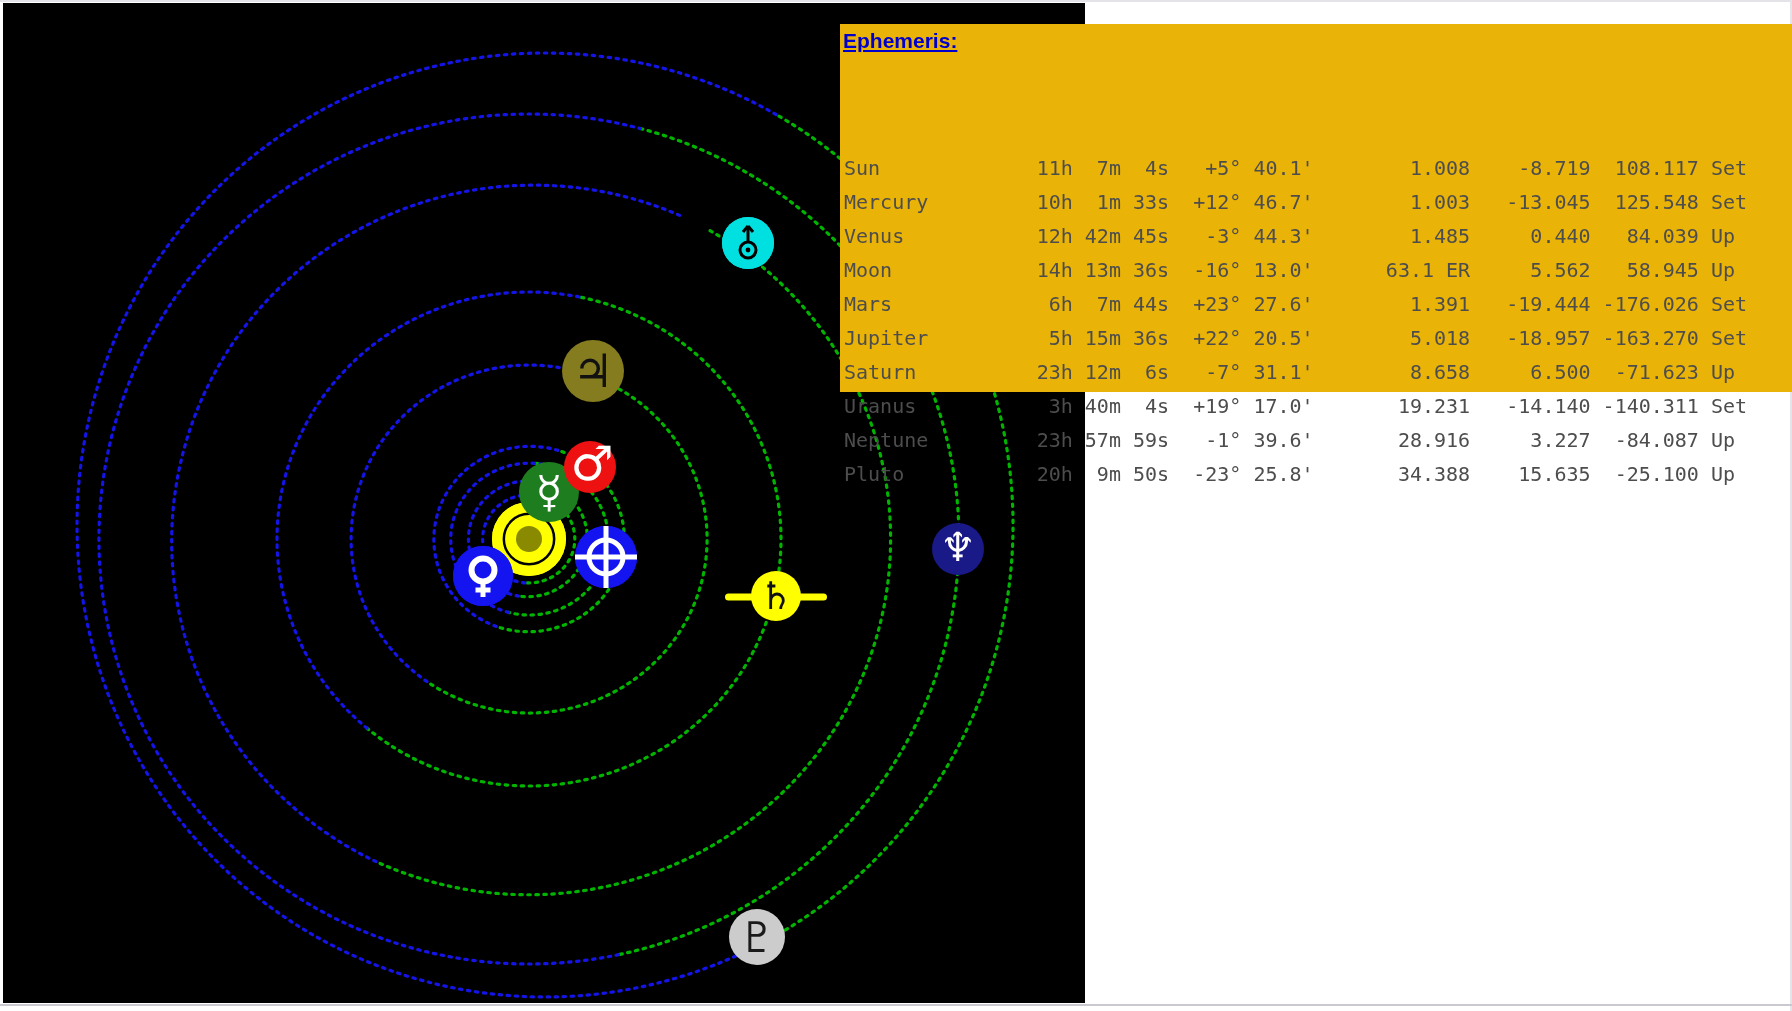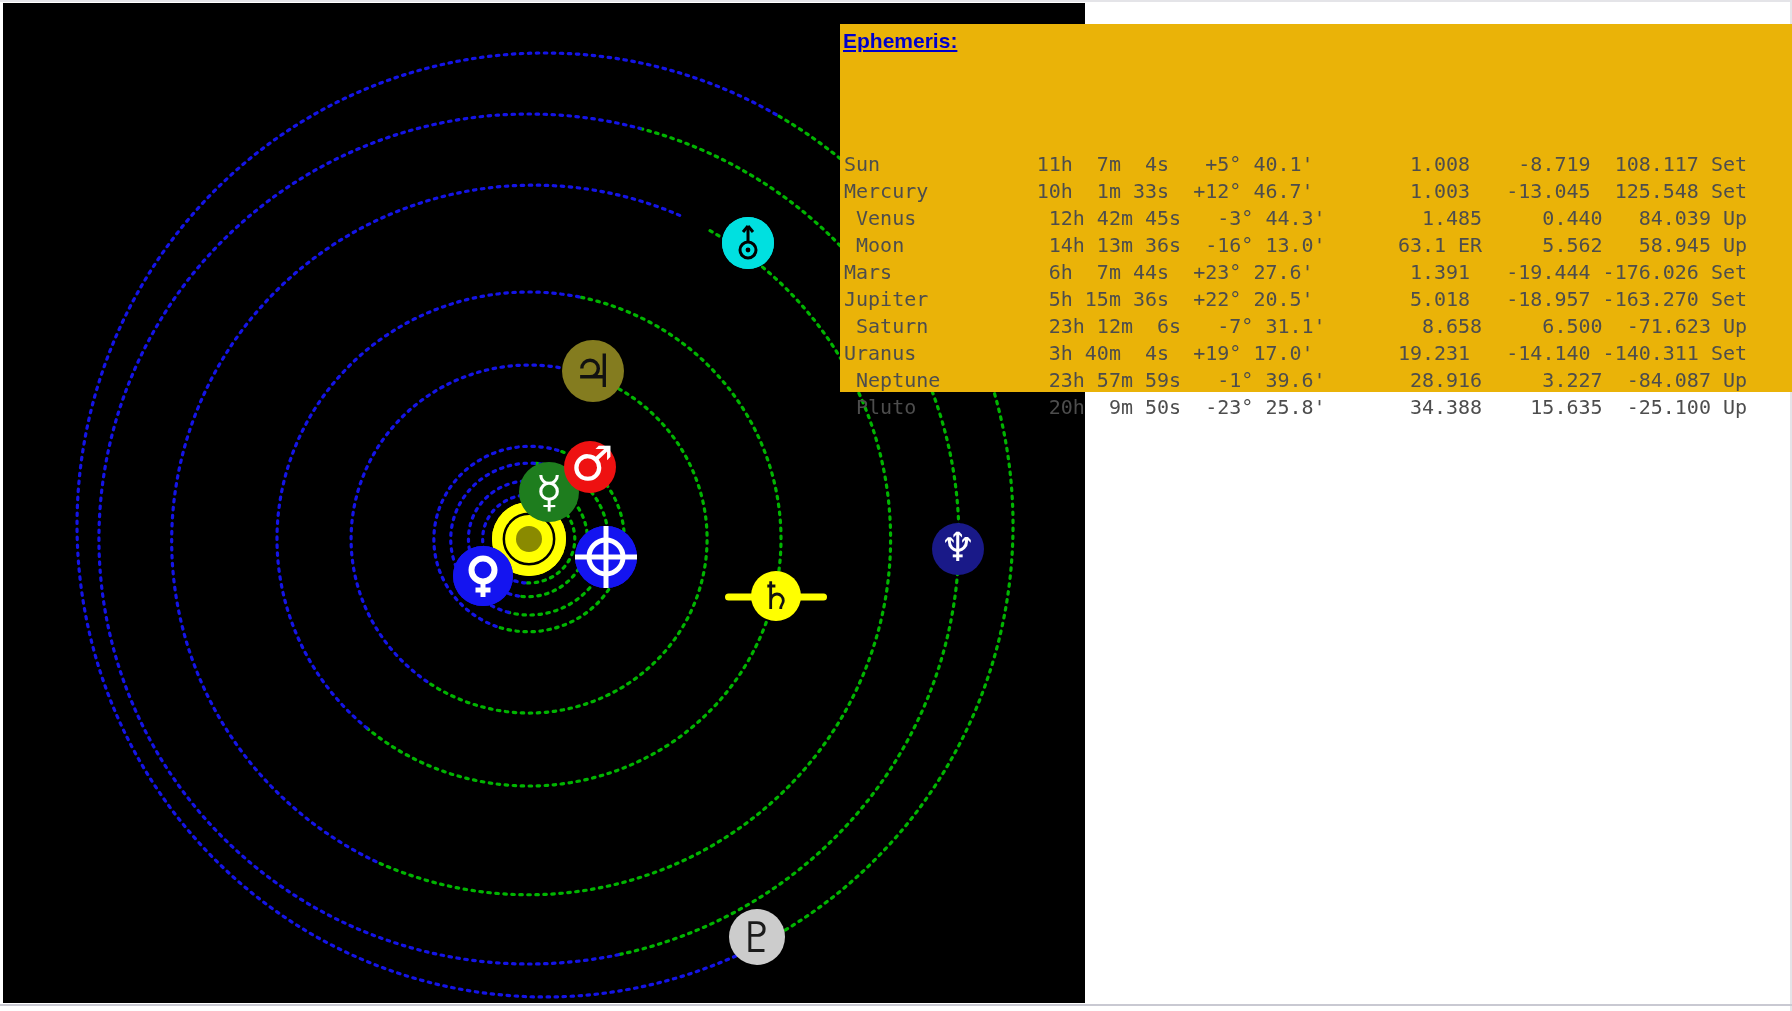--- a/index.html
+++ b/index.html
@@ -11,21 +11,21 @@
   #orbit-svg{position:absolute;left:0;top:0;}
   .planet{position:absolute;display:flex;align-items:center;justify-content:center;
           border-radius:50%;transform:translate(-50%,-50%);}
   .planet span{font-family:"DejaVu Sans",sans-serif;display:block;}
   .ringbar{position:absolute;transform:translate(-50%,-50%);border-radius:4px;}
   #eph-box{position:absolute;left:840px;top:0;width:952px;height:368px;background:#eab308;margin-top:24px;}
   #eph-link{position:absolute;left:3px;top:5px;font-family:"Liberation Sans","DejaVu Sans",sans-serif;
             font-weight:bold;font-size:21px;color:#0000cc;text-decoration:underline;cursor:pointer;}
   pre{margin:0;font-family:"DejaVu Sans Mono",monospace;font-size:20px;color:#4d4d4d;white-space:pre;}
   #eph-head{position:absolute;left:4px;top:56px;line-height:27px;}
-  #eph-rows{position:absolute;left:4px;top:127px;line-height:27px;text-align:right;}
+  #eph-rows{position:absolute;left:4px;top:127px;line-height:34px;}
   #bottom-rule{position:absolute;left:0;top:1004px;width:1792px;height:2px;background:#c9c9d2;}
 </style>
 </head>
 <body>
 
 <div id="page">
   <div id="top-edge"></div>
   <div id="right-edge"></div>
 
   <div id="orrery">

